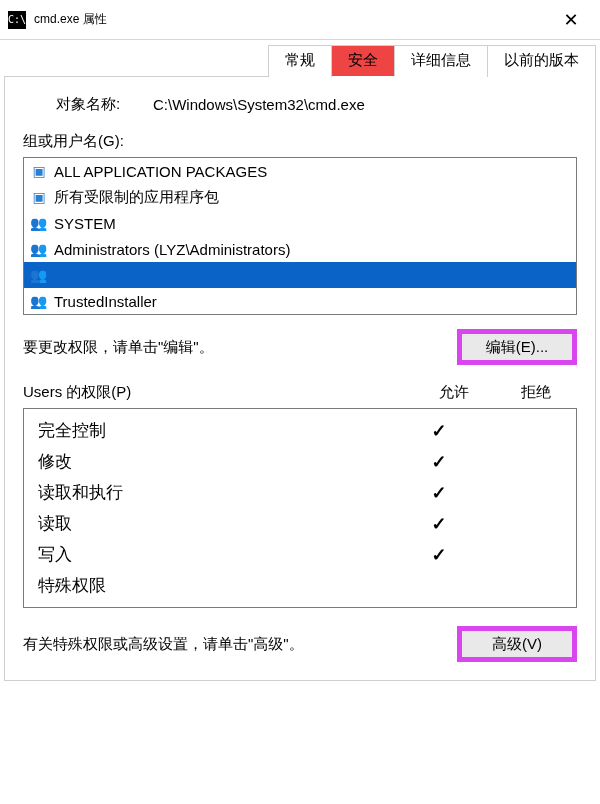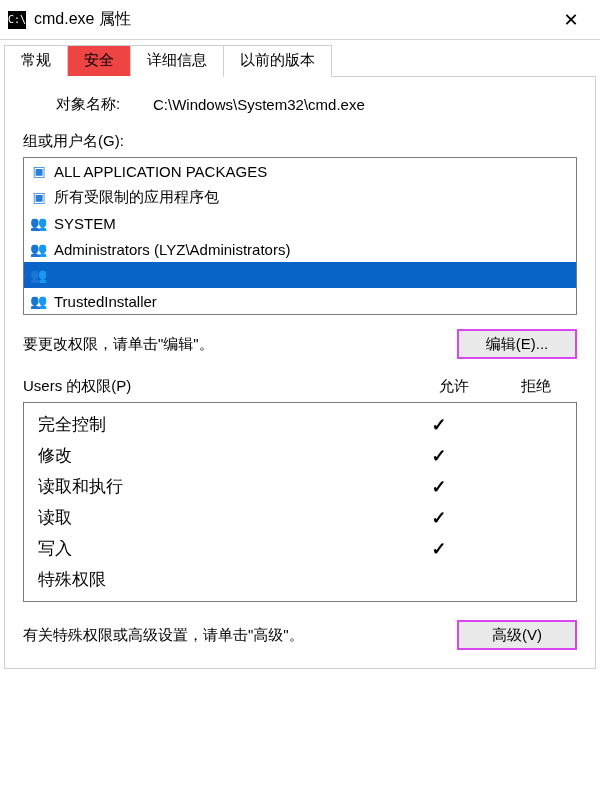--- a/index.html
+++ b/index.html
@@ -14,37 +14,38 @@
     overflow: hidden;
   }
   .titlebar {
     height: 40px;
     border-bottom: 1px solid #d6d6d6;
     display: flex;
     align-items: center;
     padding: 0 6px 0 8px;
     background: #fff;
   }
-  .titlebar .title { flex: 1; font-size: 16px; }
+  .titlebar .title { flex: 1; font-size: 12px; }
   .titlebar .sysicon {
     width: 18px; height: 18px; background:#000; margin-right:8px;
     display:inline-flex; align-items:center; justify-content:center;
     color:#fff; font-size:10px; font-family:monospace;
   }
   .titlebar .close {
     width: 46px; height: 40px;
     display:flex; align-items:center; justify-content:center;
     font-size: 18px; color:#000;
   }
   .client {
     padding: 4px 4px 0 4px;
   }
   .tabs {
     display:flex;
     position:relative;
+    justify-content:flex-end;
   }
   .tab {
     padding: 5px 16px 6px 16px;
     border: 1px solid #cfcfcf;
     border-bottom: none;
     background:#fff;
     margin-right:0;
     color:#000;
     font-size:15px;
     position:relative;
@@ -96,23 +97,23 @@
   .ico.usersel{color:#fff;}
 
   .hint-row{
     display:flex;
     align-items:center;
     justify-content:space-between;
     margin:14px 0 18px 0;
   }
   button.btn{
     min-width:120px;
-    height:30px;
+    height:36px;
     background:#e9e9e9;
-    border:2px solid #d946ef;
+    border:5px solid #d946ef;
     font-family:inherit;
     font-size:15px;
     padding:0 14px;
     cursor:pointer;
   }
 
   .perm-header{
     display:flex;
     margin:4px 0 6px 0;
   }

